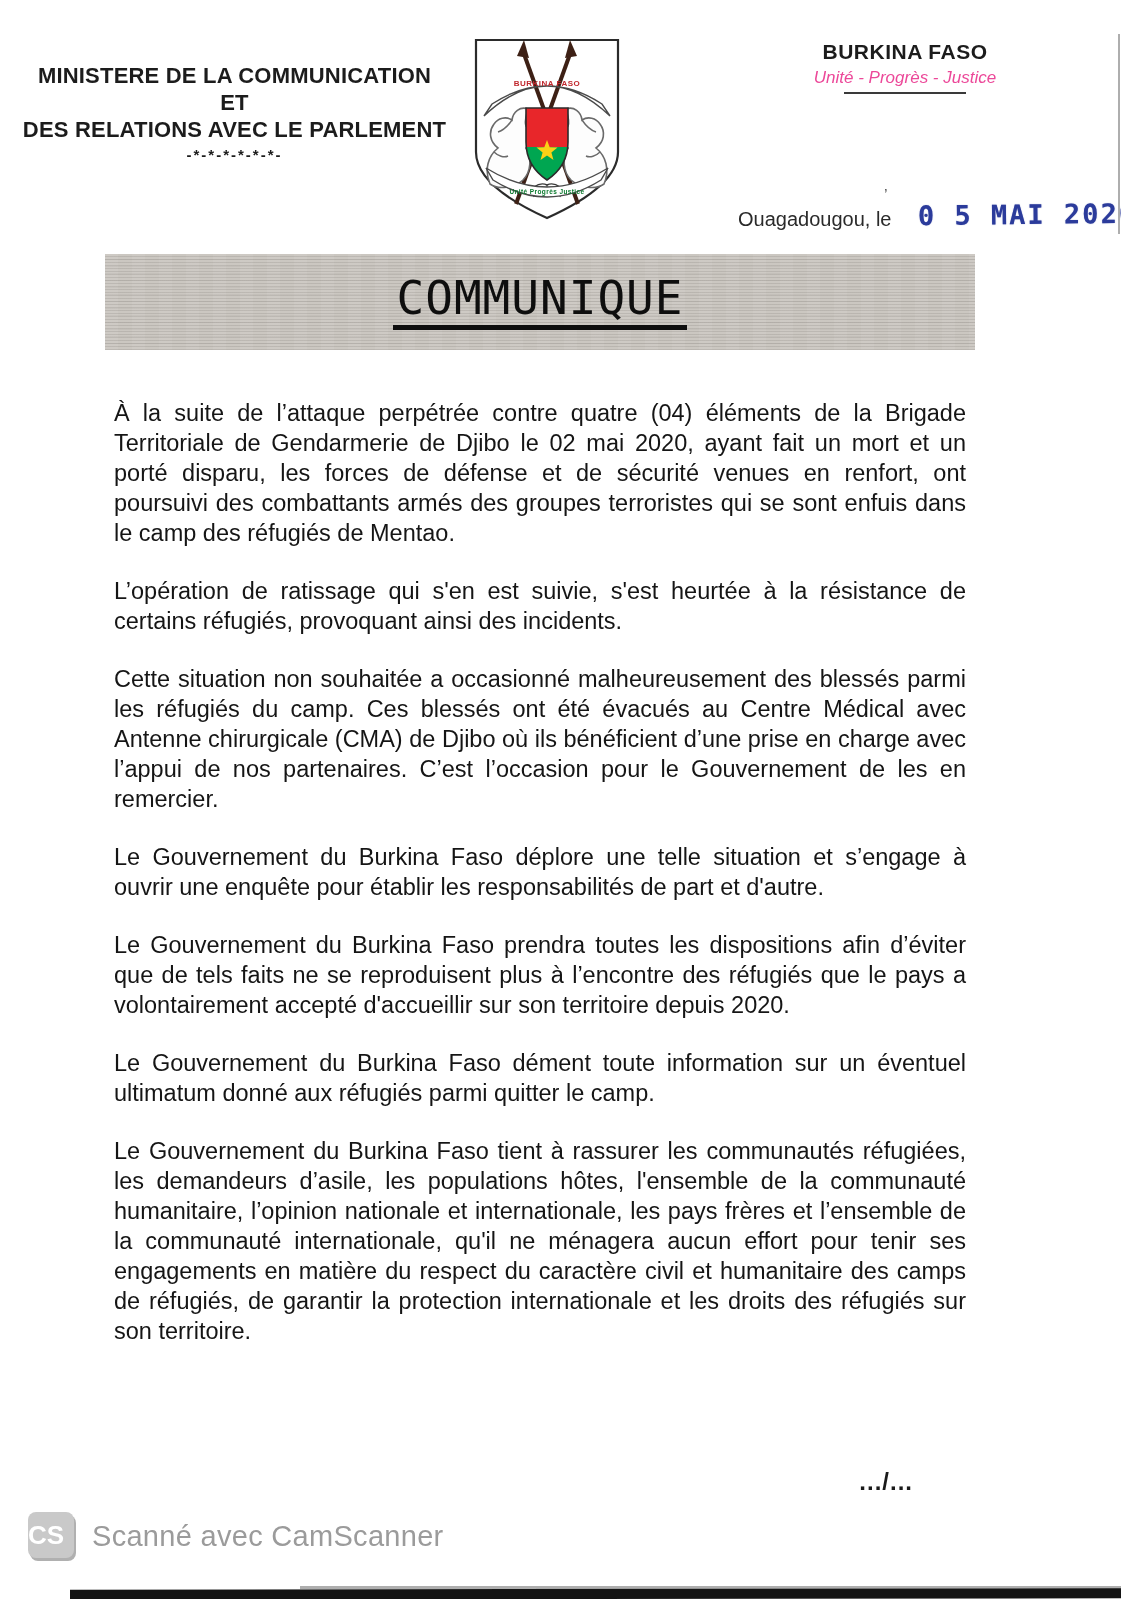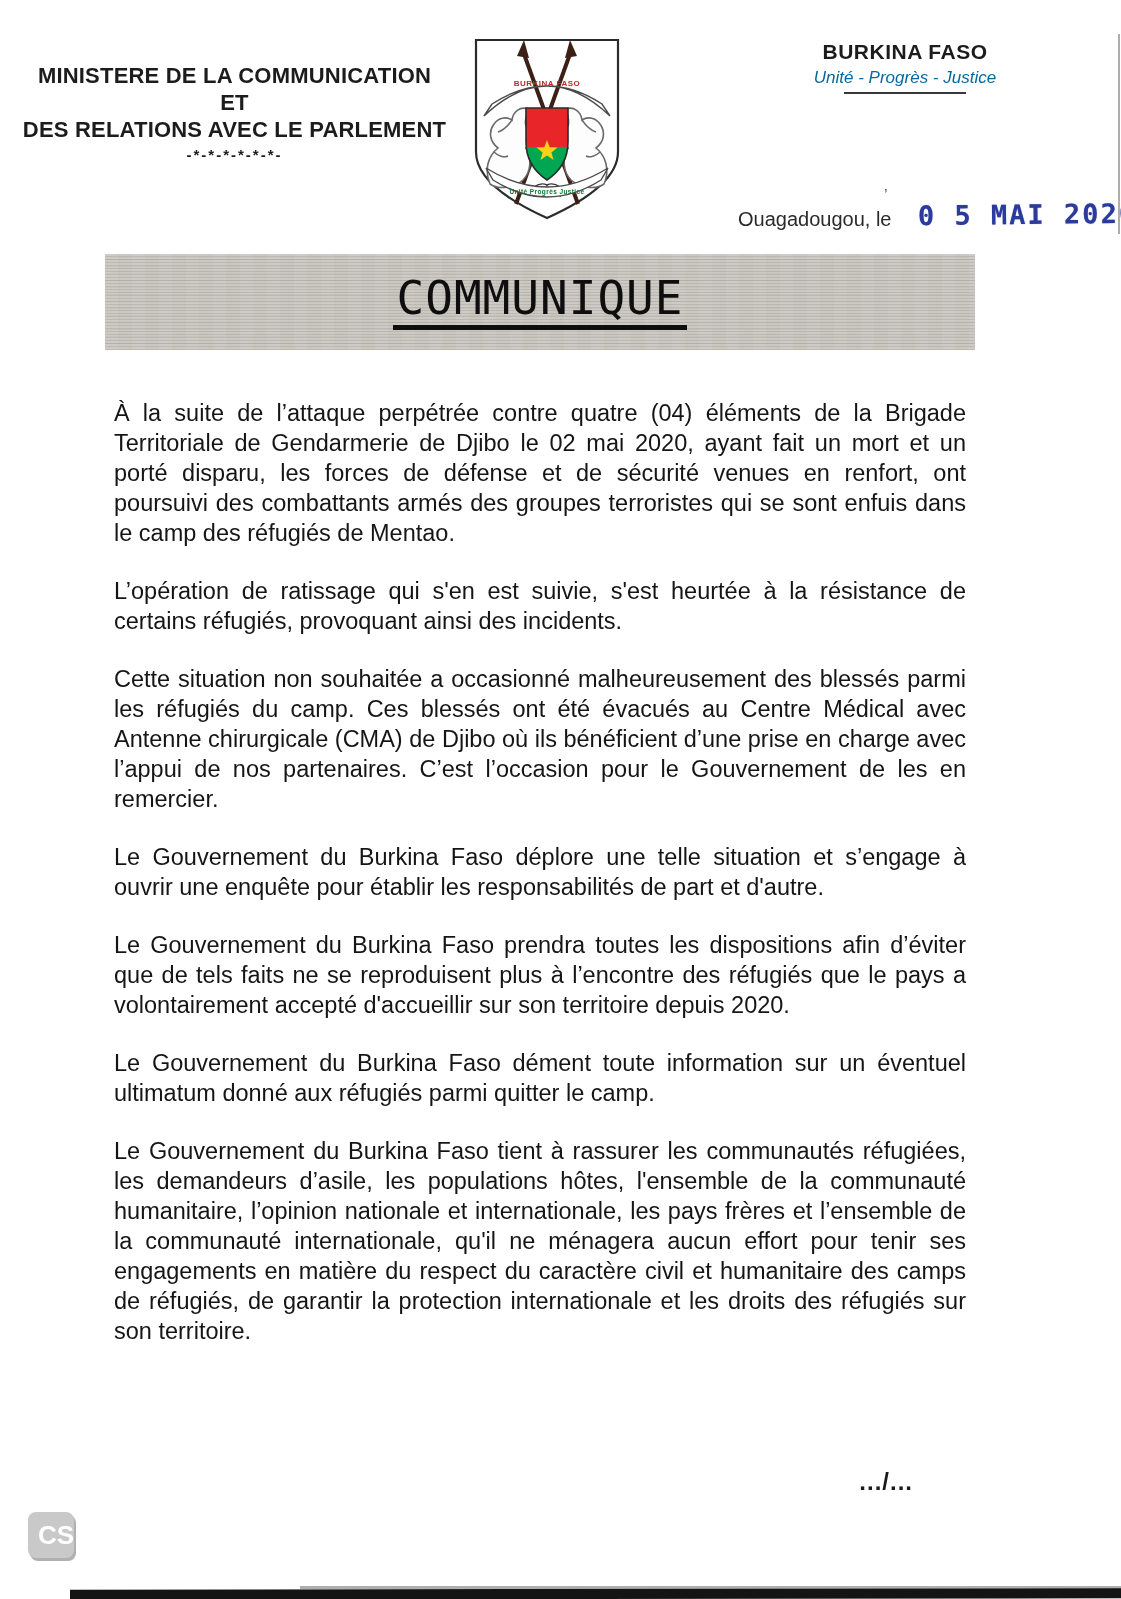--- a/index.html
+++ b/index.html
@@ -19,21 +19,21 @@
   .ministry-line{font-size:22px;line-height:27px;letter-spacing:.2px;}
   .separator-line{font-size:15px;font-weight:bold;letter-spacing:2px;margin-top:3px;}
   .cabinet-line{font-size:20px;letter-spacing:1px;margin-top:6px;}
 
   .emblem-box{position:absolute;left:468px;top:34px;width:158px;height:190px;}
 
   .country-block{
     position:absolute;left:740px;top:40px;width:330px;text-align:center;color:#1c1c1c;
   }
   .country-name{font-size:21px;font-weight:bold;letter-spacing:.5px;}
-  .motto{font-size:17px;font-style:italic;margin-top:4px;color:#0369a1;}
+  .motto{font-size:17px;font-style:italic;margin-top:4px;color:#ec4899;}
   .motto-rule{width:122px;height:0;border-bottom:2px solid #3a3a3a;margin:4px auto 0 auto;}
 
   .date-row{position:absolute;left:738px;top:201px;width:360px;white-space:nowrap;}
   .place-label{font-size:20px;color:#2a2a2a;}
   .stamp-mark{position:absolute;left:146px;top:-14px;font-size:16px;color:#555;}
   .date-stamp{
     display:inline-block;margin-left:22px;
     font-family:"DejaVu Sans Mono", monospace;
     font-size:27px;font-weight:bold;color:#2b3b9b;
     letter-spacing:2px;transform:rotate(-.6deg) translateY(-2px);
@@ -67,21 +67,21 @@
     position:absolute;right:208px;top:1468px;
     font-size:24px;font-weight:bold;color:#1a1a1a;letter-spacing:1px;
   }
 
   
   .footer{position:absolute;left:0;bottom:0;width:1121px;height:95px;background:#ffffff;}
   .cs-badge{
     position:absolute;left:28px;top:8px;width:46px;height:46px;
     background:#c9c9c9;border-radius:8px;
     box-shadow:2px 3px 0 #b0b0b0;
-    display:flex;align-items:center;justify-content:flex-end;
+    display:flex;align-items:center;justify-content:flex-start;
   }
   .cs-badge span{
     font-size:26px;font-weight:bold;color:#ffffff;
     font-family:"Liberation Sans", sans-serif;letter-spacing:0;
   }
   .scanner-text{
     position:absolute;left:92px;top:16px;
     font-size:29px;color:#9b9b9b;letter-spacing:.3px;
   }
   .bottom-bar{
@@ -173,17 +173,18 @@
     <p>Le Gouvernement du Burkina Faso dément toute information sur un éventuel ultimatum donné aux réfugiés parmi quitter le camp.</p>
     <p>Le Gouvernement du Burkina Faso tient à rassurer les communautés réfugiées, les demandeurs d’asile, les populations hôtes, l'ensemble de la communauté humanitaire, l’opinion nationale et internationale, les pays frères et l’ensemble de la communauté internationale, qu'il ne ménagera aucun effort pour tenir ses engagements en matière du respect du caractère civil et humanitaire des camps de réfugiés, de garantir la protection internationale et les droits des réfugiés sur son territoire.</p>
   </div>
 
   <div class="continuation">.../...</div>
 
   <div class="footer">
     <div class="cs-badge">
       <span>CS</span>
     </div>
+    <div class="scanner-text">Scanné avec CamScanner</div>
     <div class="bottom-bar-shadow"></div>
     <div class="bottom-bar"></div>
   </div>
 
 </div>
 
 </body></html>

